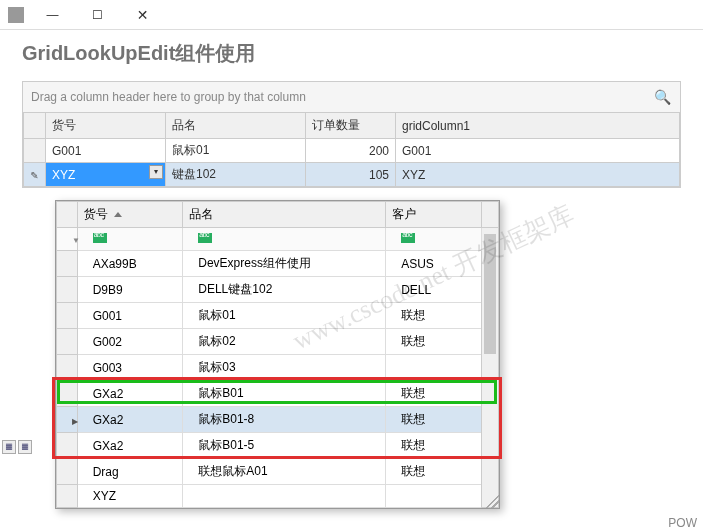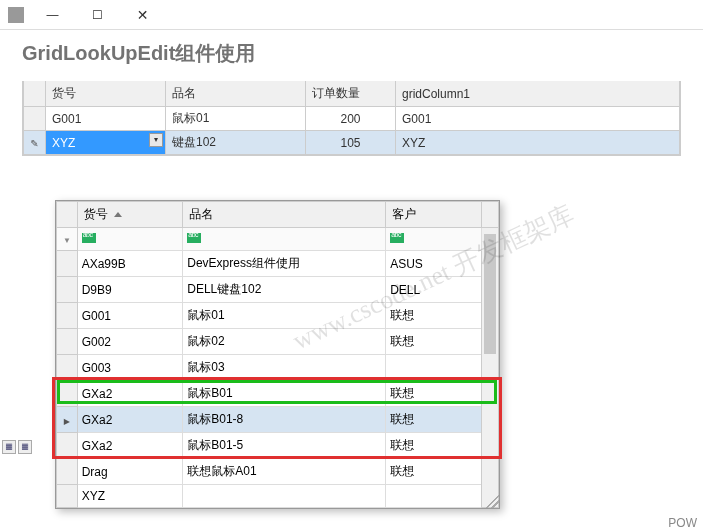--- a/index.html
+++ b/index.html
@@ -17,31 +17,31 @@
 
 .groupbar { height: 32px; background: #f5f5f5; border: 1px solid #ccc; display: flex; align-items: center; padding: 0 8px; color: #888; font-size: 12px; }
 .groupbar .spacer { flex: 1; }
 .groupbar .search { font-size: 14px; color: #555; }
 
 .grid { border: 1px solid #ccc; border-top: none; }
 .grid table { width: 100%; border-collapse: collapse; font-size: 12px; color: #333; }
 .grid th { background: #f0f0f0; border: 1px solid #ccc; border-top: none; padding: 4px 6px; text-align: left; font-weight: normal; height: 22px; }
 .grid td { border: 1px solid #ccc; padding: 3px 6px; height: 22px; }
 .grid .rowhead { width: 22px; background: #f0f0f0; text-align: center; color: #999; }
-.grid td.num { text-align: center; }
+.grid td.num { text-align: right; }
 .grid tr.editing td { background: #d6e4f2; }
 .grid tr.editing .rowhead::before { content: "✎"; font-size: 10px; color: #555; }
 .grid .editcell { background: #3399ff !important; color: #fff; position: relative; }
 .grid .editcell .dd { position: absolute; right: 2px; top: 2px; width: 14px; height: 14px; background: #e8e8e8; border: 1px solid #999; font-size: 8px; line-height: 12px; text-align: center; color: #333; }
 
 .popup { position: absolute; left: 55px; top: 200px; width: 445px; background: #fff; border: 1px solid #999; box-shadow: 3px 3px 8px rgba(0,0,0,0.25); }
 .popup .pgrid { width: 100%; border-collapse: collapse; font-size: 12px; }
 .popup .pgrid th { background: #f0f0f0; border: 1px solid #ccc; padding: 4px 6px; text-align: left; font-weight: normal; height: 22px; position: relative; }
 .popup .pgrid th .sort { width: 0; height: 0; border-left: 4px solid transparent; border-right: 4px solid transparent; border-bottom: 5px solid #777; display: inline-block; margin-left: 6px; vertical-align: middle; }
-.popup .pgrid td { border: 1px solid #ddd; padding: 4px 4px; height: 22px; }
+.popup .pgrid td { border: 1px solid #ddd; padding: 4px 15px; height: 22px; }
 .popup .pgrid .rh { width: 20px; background: #f0f0f0; text-align: center; color: #777; border: 1px solid #ccc; }
 .popup .pgrid tr.filter td { background: #fafafa; }
 .popup .pgrid tr.filter .rh::before { content: "▼"; font-size: 8px; color: #888; }
 .popup .pgrid tr.sel td { background: #d6e4f2; }
 .popup .pgrid tr.sel .rh::before { content: "▶"; font-size: 8px; color: #555; }
 .popup .pgrid .abc { display: inline-block; width: 14px; height: 10px; background: #27ae60; position: relative; }
 .popup .pgrid .abc::after { content: "abc"; font-size: 7px; color: #fff; position: absolute; top: -2px; left: 1px; letter-spacing: -0.5px; }
 .popup .resize { position: absolute; right: 0; bottom: 0; width: 14px; height: 14px; background: linear-gradient(135deg, transparent 50%, #aaa 50%, #aaa 60%, transparent 60%, transparent 70%, #aaa 70%, #aaa 80%, transparent 80%); }
 
 .hi-green { position: absolute; border: 3px solid #1abc1a; pointer-events: none; }
@@ -66,20 +66,25 @@
 <div class="titlebar">
   <span class="icon"></span>
   <div class="winbtn">—</div>
   <div class="winbtn">☐</div>
   <div class="winbtn close">✕</div>
 </div>
 
 <div class="heading">GridLookUpEdit组件使用</div>
 
 <div class="content">
+  <div class="groupbar">
+    <span>Drag a column header here to group by that column</span>
+    <span class="spacer"></span>
+    <span class="search">🔍</span>
+  </div>
 
   <div class="grid">
     <table>
       <colgroup>
           <col style="width:22px">
           <col style="width:120px">
           <col style="width:140px">
           <col style="width:90px">
           <col>
         </colgroup>

